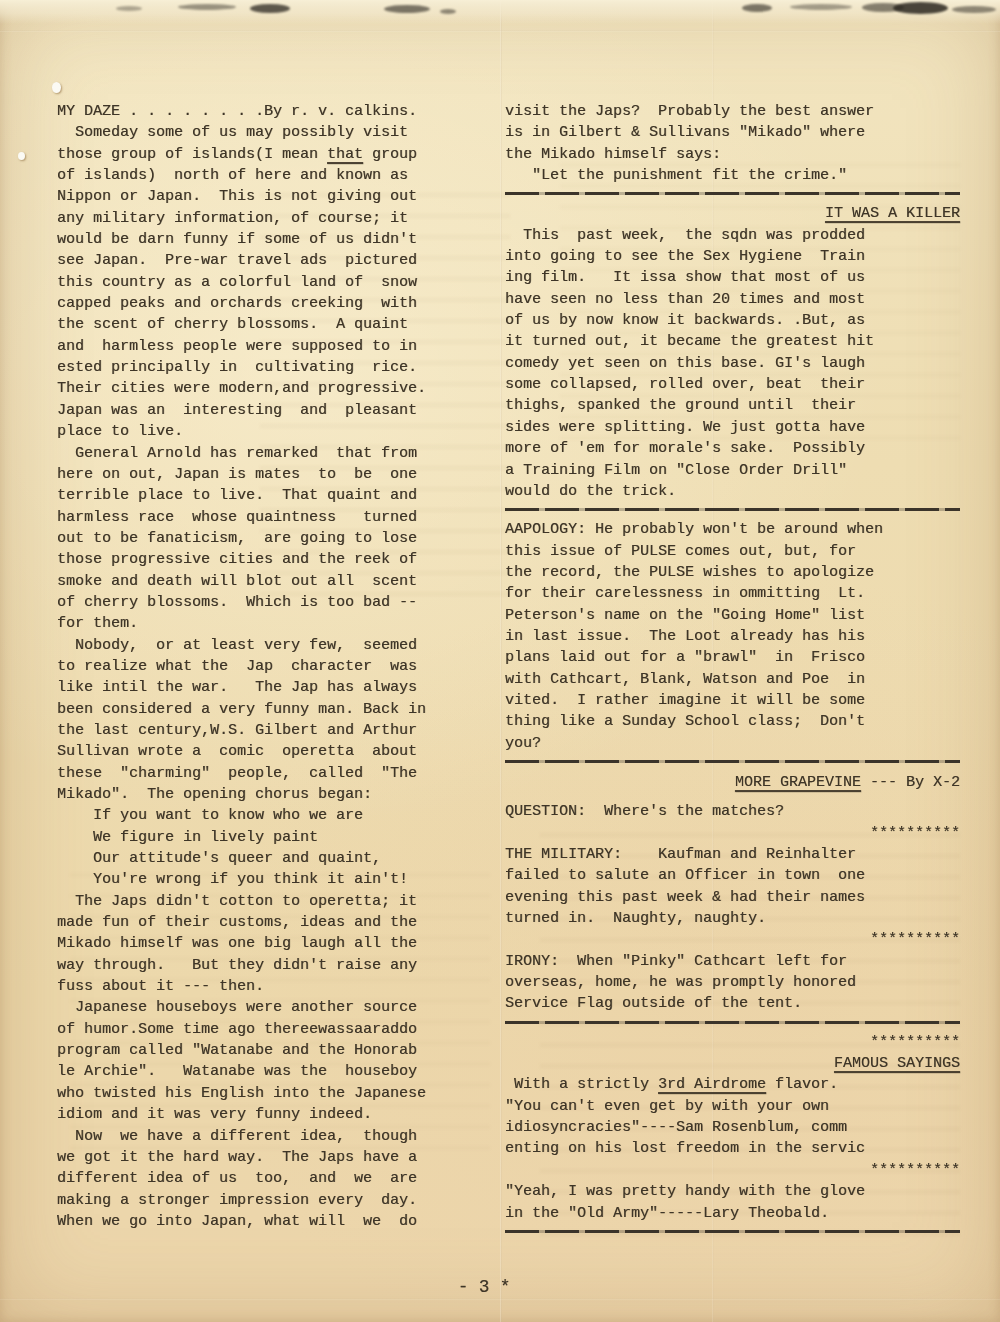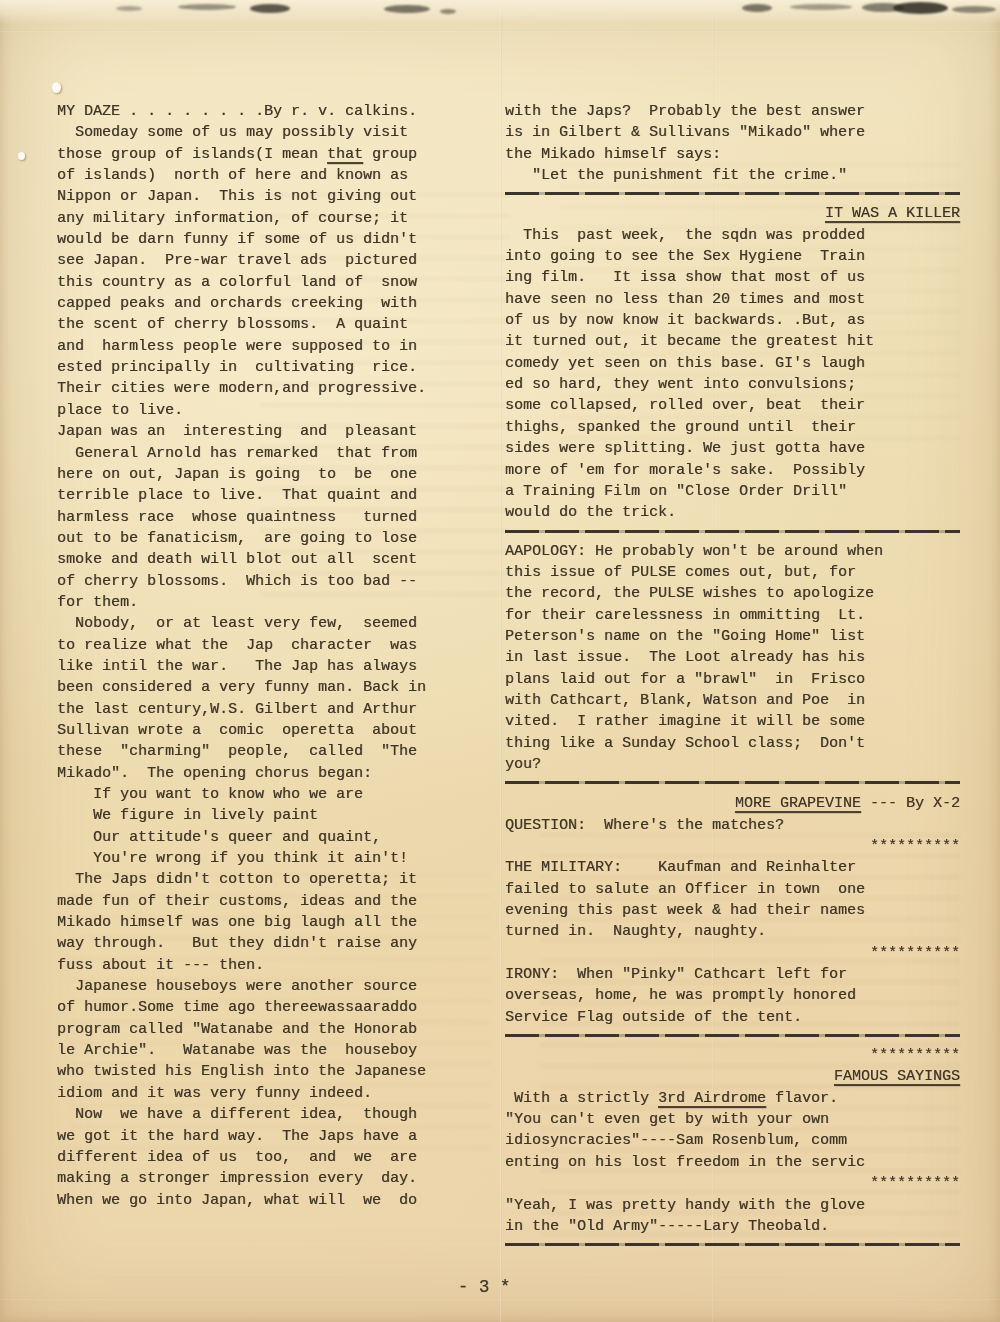--- a/index.html
+++ b/index.html
@@ -26,21 +26,21 @@
   
   .bleed{position:absolute;z-index:1;filter:blur(1.4px);opacity:.5;
     background:repeating-linear-gradient(180deg, rgba(146,114,72,0) 0 13px, rgba(146,114,72,.10) 13px 17px, rgba(146,114,72,0) 17px 21px);}
   
   .col{position:absolute;top:101px;width:455px;z-index:3;font-size:15px;line-height:21.35px;}
   .col-left{left:57px;}
   .col-right{left:505px;}
   .line{white-space:pre;min-height:21.35px;
     text-shadow:0.4px 0.3px 0.6px rgba(62,53,39,.55);}
   .center{text-align:right;}
-  .mt{margin-top:9px;} .mb{margin-bottom:0;}
+  .mt{margin-top:9px;} .mb{margin-bottom:8px;}
   .u{text-decoration:underline;text-underline-offset:4px;text-decoration-thickness:1.6px;
      text-decoration-color:rgba(62,53,39,.85);}
   .rule{height:3px;margin:6px 0 8px 0;
     background:repeating-linear-gradient(90deg,#3b342a 0 34px, rgba(59,52,42,.30) 34px 40px);}
   .footer{position:absolute;top:1277px;left:0;width:968px;text-align:center;z-index:3;
     font-size:17.5px;white-space:pre;text-shadow:0.4px 0.3px 0.6px rgba(62,53,39,.55);}
 </style>
 </head>
 <body>
 
@@ -80,27 +80,28 @@
       <div class="line"><span>Nippon or Japan.  This is not giving out</span></div>
       <div class="line"><span>any military information, of course; it</span></div>
       <div class="line"><span>would be darn funny if some of us didn't</span></div>
       <div class="line"><span>see Japan.  Pre-war travel ads  pictured</span></div>
       <div class="line"><span>this country as a colorful land of  snow</span></div>
       <div class="line"><span>capped peaks and orchards creeking  with</span></div>
       <div class="line"><span>the scent of cherry blossoms.  A quaint</span></div>
       <div class="line"><span>and  harmless people were supposed to in</span></div>
       <div class="line"><span>ested principally in  cultivating  rice.</span></div>
       <div class="line"><span>Their cities were modern,and progressive.</span></div>
+      <div class="line"><span>Japan was an  interesting  and  pleasant</span></div>
       <div class="line"><span>place to live.</span></div>
-      <div class="line"><span>Japan was an  interesting  and  pleasant</span></div>
       <div class="line"><span>  General Arnold has remarked  that from</span></div>
-      <div class="line"><span>here on out, Japan is going  to  be  one</span></div>
+      <div class="line"><span>here on out, Japan is mates  to  be  one</span></div>
       <div class="line"><span>terrible place to live.  That quaint and</span></div>
       <div class="line"><span>harmless race  whose quaintness   turned</span></div>
       <div class="line"><span>out to be fanaticism,  are going to lose</span></div>
+      <div class="line"><span>those progressive cities and the reek of</span></div>
       <div class="line"><span>smoke and death will blot out all  scent</span></div>
       <div class="line"><span>of cherry blossoms.  Which is too bad --</span></div>
       <div class="line"><span>for them.</span></div>
       <div class="line"><span>  Nobody,  or at least very few,  seemed</span></div>
       <div class="line"><span>to realize what the  Jap  character  was</span></div>
       <div class="line"><span>like intil the war.   The Jap has always</span></div>
       <div class="line"><span>been considered a very funny man. Back in</span></div>
       <div class="line"><span>the last century,W.S. Gilbert and Arthur</span></div>
       <div class="line"><span>Sullivan wrote a  comic  operetta  about</span></div>
       <div class="line"><span>these  "charming"  people,  called  "The</span></div>
@@ -120,34 +121,33 @@
       <div class="line"><span>le Archie".   Watanabe was the  houseboy</span></div>
       <div class="line"><span>who twisted his English into the Japanese</span></div>
       <div class="line"><span>idiom and it was very funny indeed.</span></div>
       <div class="line"><span>  Now  we have a different idea,  though</span></div>
       <div class="line"><span>we got it the hard way.  The Japs have a</span></div>
       <div class="line"><span>different idea of us  too,  and  we  are</span></div>
       <div class="line"><span>making a stronger impression every  day.</span></div>
       <div class="line"><span>When we go into Japan, what will  we  do</span></div>
     </div>
   <div class="col col-right">
-      <div class="line"><span>with the Japs?  Probably the best answer</span></div>
+      <div class="line"><span>visit the Japs?  Probably the best answer</span></div>
       <div class="line"><span>is in Gilbert &amp; Sullivans "Mikado" where</span></div>
       <div class="line"><span>the Mikado himself says:</span></div>
       <div class="line"><span>   "Let the punishment fit the crime."</span></div>
       <div class="rule"></div>
       <div class="line center"><span class="u">IT WAS A KILLER</span></div>
       <div class="line"><span>  This  past week,  the sqdn was prodded</span></div>
       <div class="line"><span>into going to see the Sex Hygiene  Train</span></div>
       <div class="line"><span>ing film.   It issa show that most of us</span></div>
       <div class="line"><span>have seen no less than 20 times and most</span></div>
       <div class="line"><span>of us by now know it backwards. .But, as</span></div>
       <div class="line"><span>it turned out, it became the greatest hit</span></div>
       <div class="line"><span>comedy yet seen on this base. GI's laugh</span></div>
-      <div class="line"><span>ed so hard, they went into convulsions;</span></div>
       <div class="line"><span>some collapsed, rolled over, beat  their</span></div>
       <div class="line"><span>thighs, spanked the ground until  their</span></div>
       <div class="line"><span>sides were splitting. We just gotta have</span></div>
       <div class="line"><span>more of 'em for morale's sake.  Possibly</span></div>
       <div class="line"><span>a Training Film on "Close Order Drill"</span></div>
       <div class="line"><span>would do the trick.</span></div>
       <div class="rule"></div>
       <div class="line"><span>AAPOLOGY: He probably won't be around when</span></div>
       <div class="line"><span>this issue of PULSE comes out, but, for</span></div>
       <div class="line"><span>the record, the PULSE wishes to apologize</span></div>

